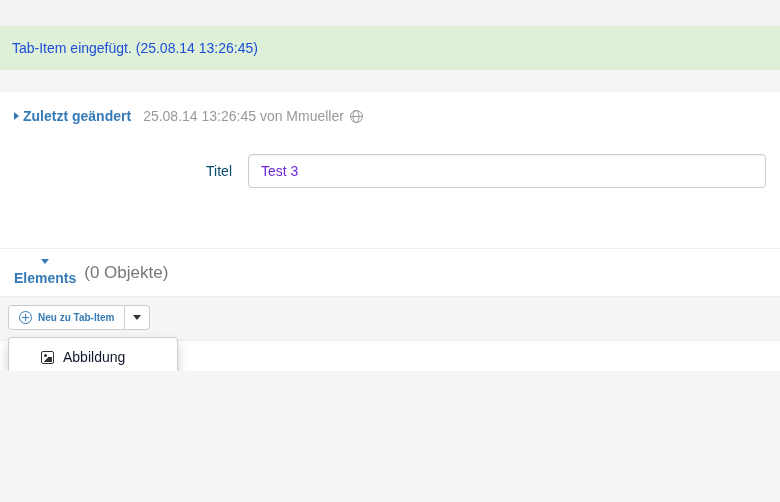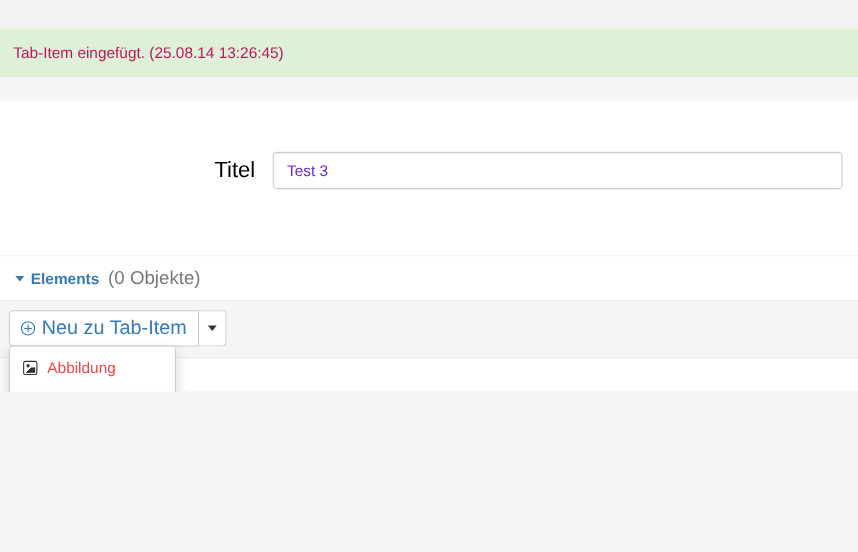--- a/index.html
+++ b/index.html
@@ -1,46 +1,46 @@
 <!DOCTYPE html>
 <html><head>
 <meta charset="utf-8">
 <style>
   * { box-sizing: border-box; margin: 0; padding: 0; }
   body { font-family: "Helvetica Neue", Helvetica, Arial, sans-serif; font-size: 14px; color: #333; background: #f5f5f5; width: 780px; }
   .topgap { height: 26px; background: #f2f2f2; }
-  .alert { background: #dff0d8; color: #be185d; padding: 14px 12px; font-size: 14px; }
+  .alert { background: #dff0d8; color: #1d4ed8; padding: 14px 12px; font-size: 14px; }
   .panel { background: #fff; margin-top: 22px; padding: 16px 14px 60px 14px; }
   .lastmod-row { display: flex; align-items: center; gap: 12px; font-size: 14px; }
   .lastmod-link { color: #337ab7; font-weight: bold; cursor: pointer; display: flex; align-items: center; gap: 4px; }
   .caret-right { display:inline-block; width:0; height:0; border-top:4px solid transparent; border-bottom:4px solid transparent; border-left:5px solid #337ab7; }
   .caret-down-b { display:inline-block; width:0; height:0; border-left:4px solid transparent; border-right:4px solid transparent; border-top:5px solid #337ab7; }
   .lastmod-meta { color: #999; display: flex; align-items: center; gap: 6px; }
   .globe { width:13px; height:13px; border:1.5px solid #999; border-radius:50%; position:relative; display:inline-block; }
   .globe::before { content:""; position:absolute; left:50%; top:-1px; bottom:-1px; width:5px; transform:translateX(-50%); border:1px solid #999; border-radius:50%; }
   .globe::after { content:""; position:absolute; left:-1px; right:-1px; top:50%; height:0; border-top:1px solid #999; }
   .form-row { display:flex; align-items:center; margin-top: 30px; }
-  .form-label { width: 234px; text-align: right; padding-right: 16px; color: #000000; font-size: 20px; }
+  .form-label { width: 234px; text-align: right; padding-right: 16px; color: #0c4a6e; font-size: 14px; }
   .form-input { flex:1; height: 34px; border:1px solid #ccc; border-radius:4px; padding: 6px 12px; font-size:14px; color:#6d28d9; box-shadow: inset 0 1px 1px rgba(0,0,0,.06); }
   .section { background:#fff; padding: 10px 14px; border-top:1px solid #eee; }
   .section-head { display:flex; align-items:center; gap:8px; font-size:14px; }
-  .section-link { color:#337ab7; font-weight:bold; cursor:pointer; display:flex; align-items:center; gap:6px; }
+  .section-link { color:#337ab7; font-weight:bold; cursor:pointer; display:flex; align-items:center; gap:6px;flex-direction:column; }
   .section-count { color:#777; font-size:17px; }
   .toolbar { background:#f5f5f5; padding: 8px 8px 10px 8px; border-top:1px solid #eee; border-bottom:1px solid #eee; position:relative; }
   .btn-group { display:inline-flex; }
-  .btn { background:#fff; border:1px solid #ccc; padding:5px 10px; font-size:18px; color:#337ab7; font-weight:normal; cursor:pointer; display:inline-flex; align-items:center; gap:6px; border-radius:4px; }
+  .btn { background:#fff; border:1px solid #ccc; padding:5px 10px; font-size:10px; color:#337ab7; font-weight:bold; cursor:pointer; display:inline-flex; align-items:center; gap:6px; border-radius:4px; }
   .btn-left { border-top-right-radius:0; border-bottom-right-radius:0; }
   .btn-right { border-top-left-radius:0; border-bottom-left-radius:0; border-left:none; padding:5px 8px; color:#333; }
   .plus-circ { width:13px; height:13px; border:1.8px solid #337ab7; border-radius:50%; position:relative; display:inline-block; }
   .plus-circ::before, .plus-circ::after { content:""; position:absolute; background:#337ab7; }
   .plus-circ::before { left:2px; right:2px; top:50%; height:1.8px; transform:translateY(-50%); }
   .plus-circ::after { top:2px; bottom:2px; left:50%; width:1.8px; transform:translateX(-50%); }
   .caret-down { display:inline-block; width:0; height:0; border-left:4px solid transparent; border-right:4px solid transparent; border-top:5px solid #333; }
   .dropdown { position:absolute; left:8px; top:40px; background:#fff; border:1px solid #ccc; border-radius:4px; box-shadow:0 6px 12px rgba(0,0,0,.18); min-width:152px; padding:5px 0; z-index:10; }
-  .dropdown-item { padding:6px 12px; font-size:14px; color:#ef4444; cursor:pointer; display:flex; align-items:center; gap:9px; }
+  .dropdown-item { padding:6px 32px; font-size:14px; color:#0f172a; cursor:pointer; display:flex; align-items:center; gap:9px; }
   .ico { width:13px; height:13px; display:inline-block; position:relative; flex-shrink:0; }
   .ico-image { border:1.3px solid #333; border-radius:2px; }
   .ico-image::before { content:""; position:absolute; left:2px; top:2px; width:3px; height:3px; border-radius:50%; background:#333; }
   .ico-image::after { content:""; position:absolute; left:1px; right:1px; bottom:1px; height:5px; background:linear-gradient(135deg, transparent 40%, #333 40%); }
   .ico-user { }
   .ico-user::before { content:""; position:absolute; left:3px; top:0; width:6px; height:6px; background:#333; border-radius:50%; }
   .ico-user::after { content:""; position:absolute; left:0; right:0; bottom:0; height:6px; background:#333; border-radius:5px 5px 1px 1px; }
   .ico-lines::before { content:""; position:absolute; left:0; right:0; top:1px; height:2px; background:#333; box-shadow:0 4px 0 #333, 0 8px 0 #333; }
   .footer-gap { height: 30px; background:#fff; }
   .ico-dl svg, .ico svg { display:block; }
@@ -48,20 +48,30 @@
 </head>
 <body>
 
 <div class="topgap"></div>
 
 <div class="alert">
   <span>Tab-Item eingefügt. (25.08.14 13:26:45)</span>
 </div>
 
 <div class="panel">
+  <div class="lastmod-row">
+    <span class="lastmod-link">
+      <span class="caret-right"></span>
+      <span>Zuletzt geändert</span>
+    </span>
+    <span class="lastmod-meta">
+      <span>25.08.14 13:26:45 von Mmueller</span>
+      <span class="globe"></span>
+    </span>
+  </div>
 
   <div class="form-row">
     <div class="form-label">Titel</div>
     <input class="form-input" type="text" value="Test 3" style="">
   </div>
 </div>
 
 <div class="section">
   <div class="section-head">
     <span class="section-link">

